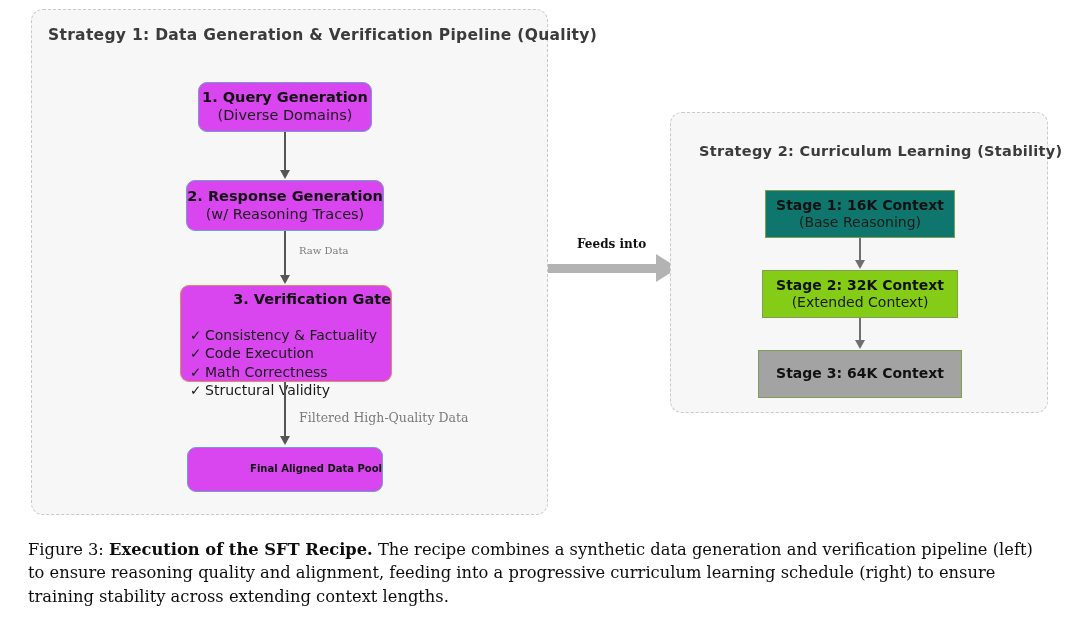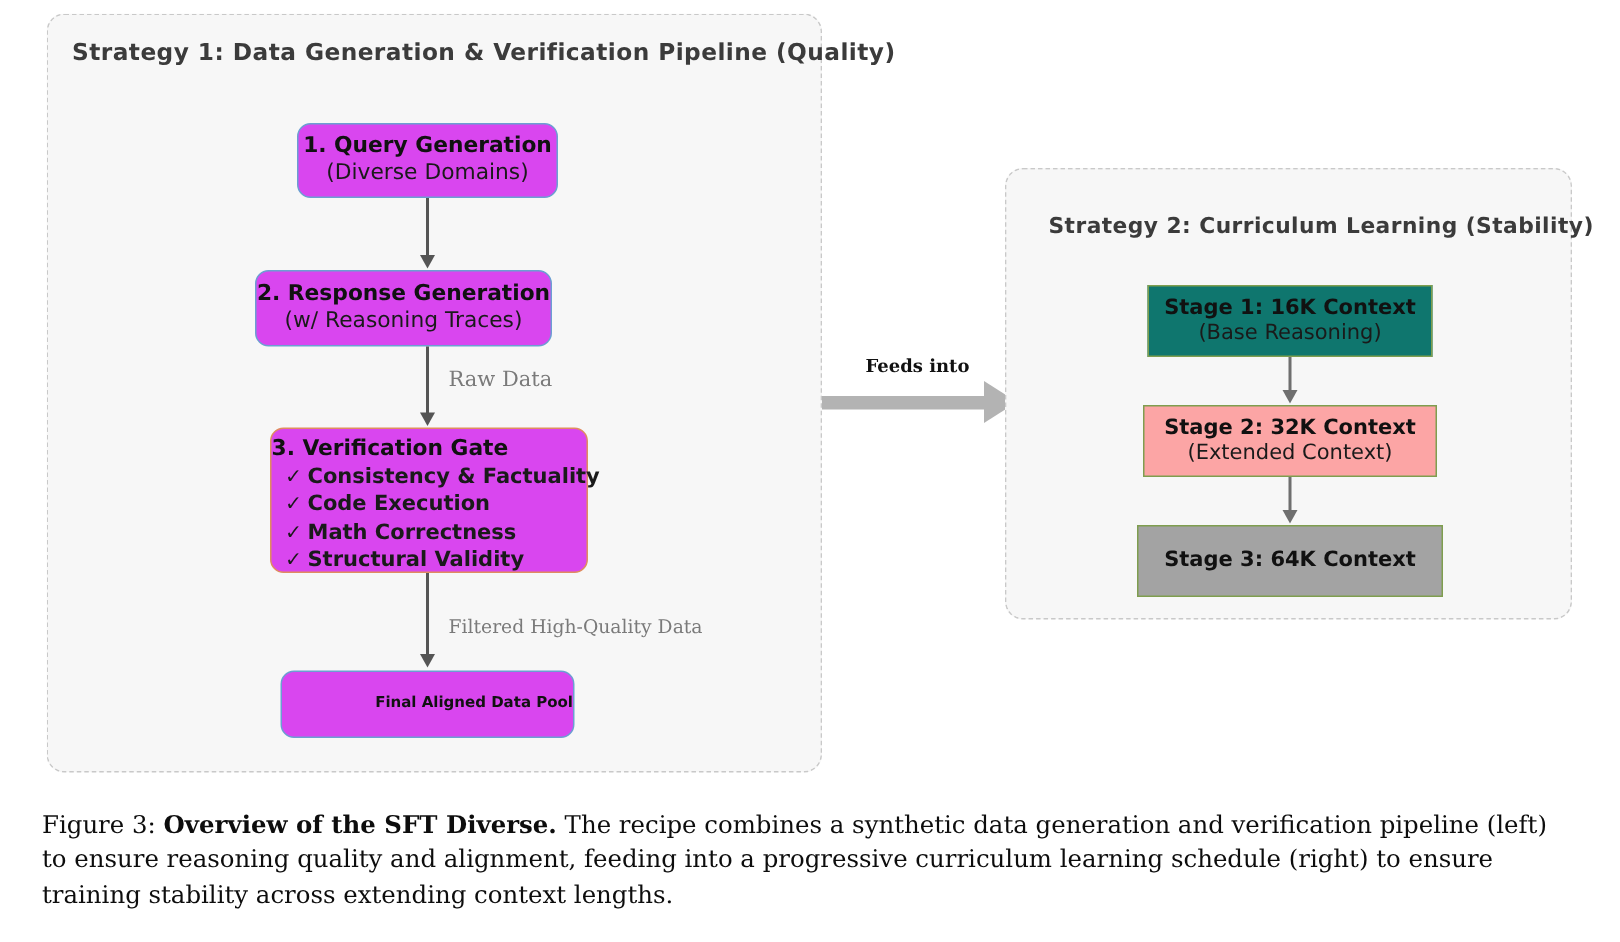--- a/index.html
+++ b/index.html
@@ -75,49 +75,48 @@
     border-radius: 9px;
     display: block;
     text-align: left;
   }
   .node-green {
     border: 1.6px solid #7f9e4f;
     border-radius: 0;
   }
 
   #node-query     { left: 198px; top: 82px;  width: 174px; height: 50px; font-size: 14.5px; }
-  #node-response  { left: 170px; top: 180px; width: 198px; height: 51px; font-size: 14.5px; }
+  #node-response  { left: 186px; top: 180px; width: 198px; height: 51px; font-size: 14.5px; }
   #node-final     { left: 187px; top: 447px; width: 196px; height: 45px; font-size: 10px; align-items: flex-end; }
 
   #node-gate      { left: 180px; top: 285px; width: 212px; height: 97px; padding: 5px 0 0 0; }
   #gate-title {
     font-weight: bold;
     font-size: 14.5px;
     color: #111111;
-    text-align: left;
-    margin: 0 0 0 0;
+    text-align: right;
+    margin: 0 0 17px 0;
     white-space: nowrap;
   }
   .gate-item {
     font-size: 14px;
     color: #1a1a1a;
     padding-left: 9px;
     line-height: 1.29;
     white-space: nowrap;
-    font-weight: bold;
   }
   .gate-check {
     display: inline-block;
     width: 15px;
     font-size: 13.5px;
     color: #1a1a1a;
   }
 
   #node-stage1 { left: 765px; top: 190px; width: 190px; height: 48px; background: #0f766e; font-size: 14px; }
-  #node-stage2 { left: 762px; top: 270px; width: 196px; height: 48px; background: #fca5a5; font-size: 14px; }
+  #node-stage2 { left: 762px; top: 270px; width: 196px; height: 48px; background: #84cc16; font-size: 14px; }
   #node-stage3 { left: 758px; top: 350px; width: 204px; height: 48px; background: #a3a3a3; font-size: 14px; }
 
   
   .arrow-line {
     position: absolute;
     background: #555555;
   }
   .arrow-head {
     position: absolute;
     width: 0;
@@ -131,21 +130,21 @@
   .arrow-head.green {
     border-top-color: #6f6f6f;
   }
 
   .edge-label {
     position: absolute;
     font-family: "DejaVu Serif", serif;
     color: #7a7a7a;
     white-space: nowrap;
   }
-  #label-raw-data   { left: 299px; top: 245px; font-size: 14px; }
+  #label-raw-data   { left: 299px; top: 245px; font-size: 10px; }
   #label-filtered   { left: 299px; top: 410px; font-size: 12.5px; }
 
   
   #feeds-line {
     position: absolute;
     left: 548px;
     top: 264px;
     width: 112px;
     height: 9px;
     background: #b3b3b3;
@@ -256,16 +255,16 @@
 
   <div class="arrow-line" style="left:859px; top:318px; width:1.8px; height:24px; background:#6f6f6f;"></div>
   <div class="arrow-head down green" style="left:855px; top:340px;"></div>
 
   <div class="node node-green" id="node-stage3">
     <div class="line1">Stage 3: 64K Context</div>
   </div>
 
   <div id="caption">
     <span>Figure 3:</span>
-    <b>Overview of the SFT Diverse.</b><span> The recipe combines a synthetic data generation and verification pipeline (left) to ensure reasoning quality and alignment, feeding into a progressive curriculum learning schedule (right) to ensure training stability across extending context lengths.</span>
+    <b>Execution of the SFT Recipe.</b><span> The recipe combines a synthetic data generation and verification pipeline (left) to ensure reasoning quality and alignment, feeding into a progressive curriculum learning schedule (right) to ensure training stability across extending context lengths.</span>
   </div>
 
 </div>
 
 </body></html>

